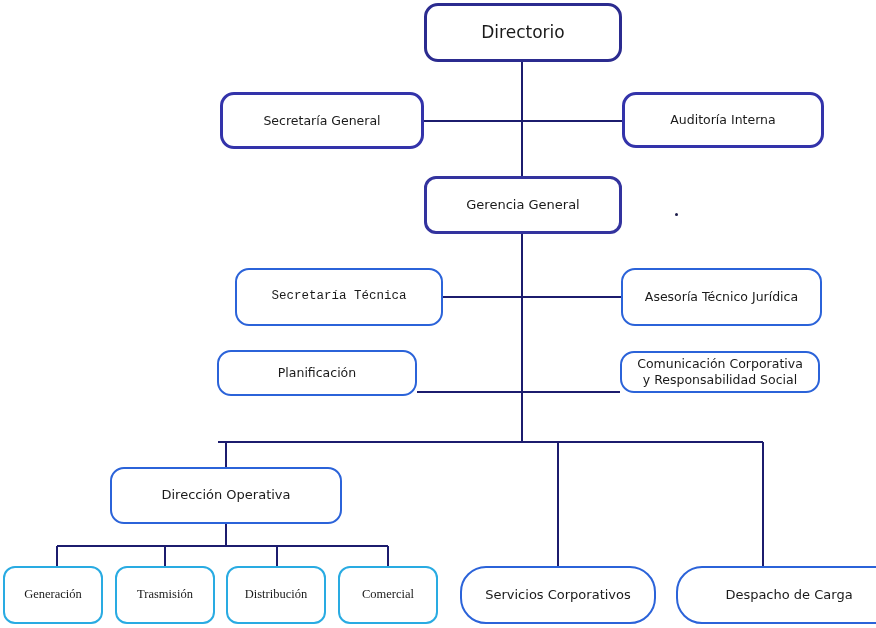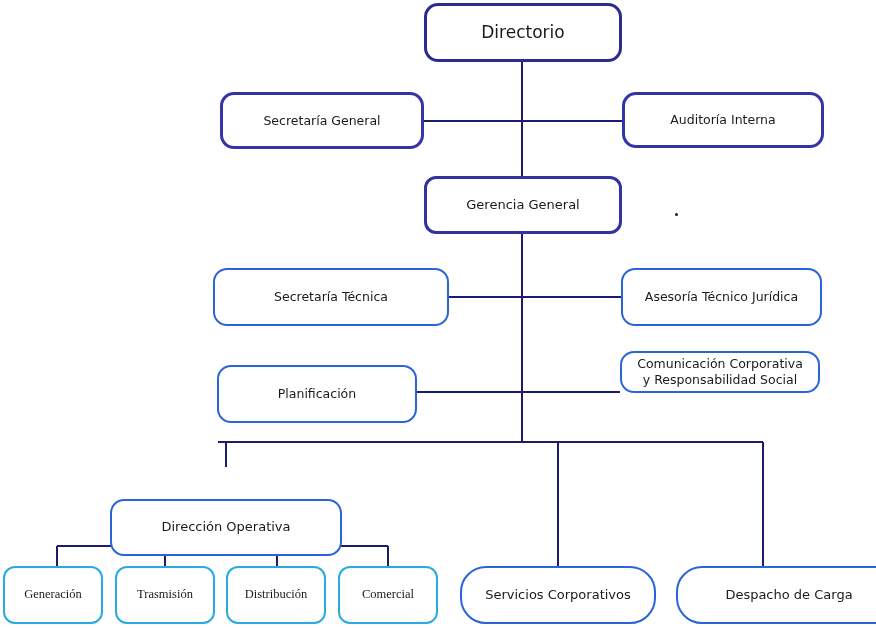--- a/index.html
+++ b/index.html
@@ -139,38 +139,38 @@
   </div>
 
   <div class="node tier-staff1" style="left:622px; top:92px; width:202px; height:56px;">
     <span class="label">Auditoría Interna</span>
   </div>
 
   <div class="node tier-gg" style="left:424px; top:176px; width:198px; height:58px;">
     <span class="label">Gerencia General</span>
   </div>
 
-  <div class="node tier-staff2" style="left:213px; top:268px; width:236px; height:58px;">
+  <div class="node tier-staff2" style="left:235px; top:268px; width:208px; height:58px;font-family:Liberation Mono, monospace;">
     <span class="label">Secretaría Técnica</span>
   </div>
 
   <div class="node tier-staff2" style="left:621px; top:268px; width:201px; height:58px;">
     <span class="label">Asesoría Técnico Jurídica</span>
   </div>
 
-  <div class="node tier-staff2" style="left:217px; top:365px; width:200px; height:58px;">
+  <div class="node tier-staff2" style="left:217px; top:350px; width:200px; height:46px;">
     <span class="label">Planificación</span>
   </div>
 
   <div class="node tier-staff2" style="left:620px; top:351px; width:200px; height:42px;">
     <span class="label">Comunicación Corporativa
 y Responsabilidad Social</span>
   </div>
 
-  <div class="node tier-op" style="left:110px; top:467px; width:232px; height:57px;margin-top:32px;">
+  <div class="node tier-op" style="left:110px; top:467px; width:232px; height:57px;">
     <span class="label">Dirección Operativa</span>
   </div>
 
   <div class="node tier-unit" style="left:3px; top:566px; width:100px; height:58px;">
     <span class="label">Generación</span>
   </div>
 
   <div class="node tier-unit" style="left:115px; top:566px; width:100px; height:58px;">
     <span class="label">Trasmisión</span>
   </div>

